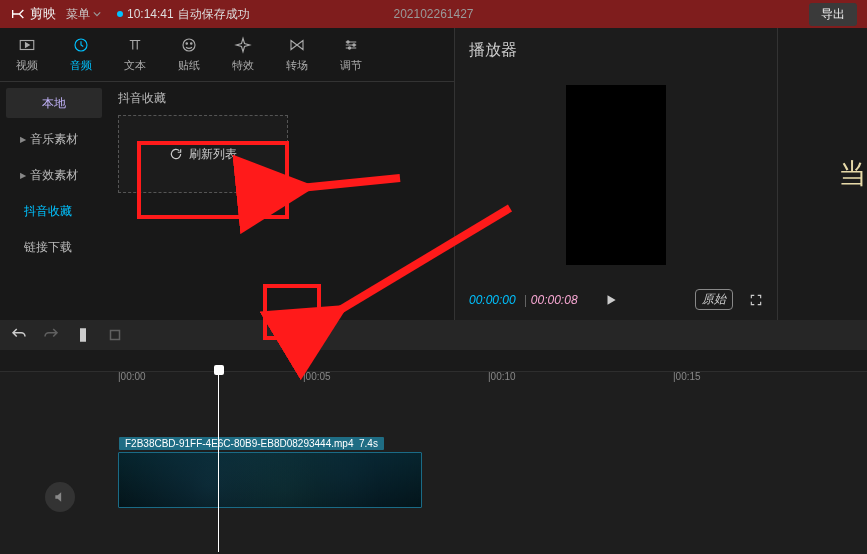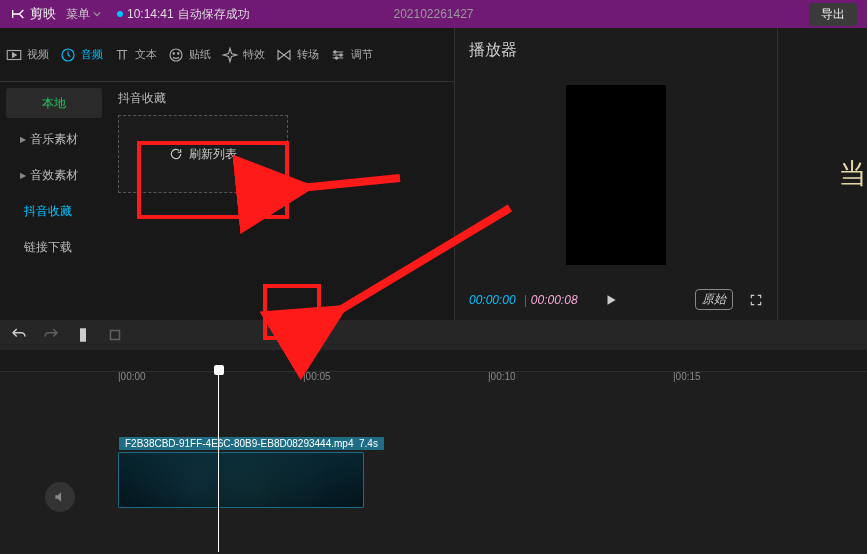--- a/index.html
+++ b/index.html
@@ -7,21 +7,21 @@
     width: 867px; height: 554px;
     background: #1a1a1a;
     font-family: "Microsoft YaHei", sans-serif;
     color: #ccc;
     font-size: 12px;
     overflow: hidden;
   }
   
   .topbar {
     height: 28px;
-    background: #701a75;
+    background: #7f1d1d;
     display: flex;
     align-items: center;
     padding: 0 10px;
     gap: 10px;
     justify-content: flex-end;
   }
   .logo { display:flex; align-items:center; gap:4px; font-size:13px; color:#eee; }
   .logo-icon { width:16px; height:16px; }
   .menu-dd { color:#ccc; display:flex; align-items:center; gap:3px; cursor:pointer; }
   .autosave { color:#ddd; display:flex; align-items:center; gap:4px; margin-left:6px;}
@@ -51,21 +51,21 @@
   .cat-tabs {
     display:flex;
     height:54px;
     align-items:center;
     border-bottom:1px solid #333;
   }
   .cat-tab {
     flex:0 0 auto;
     width:54px;
     display:flex;
-    flex-direction:row;
+    flex-direction:column;
     align-items:center;
     justify-content:center;
     gap:4px;
     color:#aaa;
     cursor:pointer;
     font-size:11px;
   }
   .cat-tab.active { color:#00c2ff; }
   .cat-ico { width:18px; height:18px; }
   .left-body { flex:1; display:flex; }
@@ -77,21 +77,21 @@
     gap:6px;
   }
   .sub-item {
     height:30px;
     background:#2a2a2a;
     display:flex;
     align-items:center;
     justify-content:center;
     gap:4px;
     border-radius:2px;
-    color:#22c55e;
+    color:#c4b5fd;
     cursor:pointer;
     font-size:12px;
   }
   .sub-item.plain { background:transparent; justify-content:flex-start; padding-left:14px; color:#bbb; }
   .sub-item.active { color:#00c2ff; background:transparent; }
   .sub-item .tri { font-size:8px; color:#888; }
   .content-area {
     flex:1;
     padding:8px 12px 8px 4px;
     position:relative;
@@ -422,21 +422,21 @@
     <div class="tl-body">
       <div class="head-col">
         <div class="mute-btn">
           <svg width="14" height="14" viewBox="0 0 24 24" fill="#888">
               <path d="M4 9 H8 L14 4 V20 L8 15 H4 Z"></path>
             </svg>
         </div>
       </div>
       <div class="tracks">
         <div class="playhead"></div>
-        <div class="clip" style="left:18px; width:246px;">
+        <div class="clip" style="left:18px; width:304px;">
           <div class="clip-bg"></div>
           <div class="clip-label">
             <span>F2B38CBD-91FF-4E6C-80B9-EB8D08293444.mp4</span>&nbsp;&nbsp;<span>7.4s</span>
           </div>
         </div>
       </div>
     </div>
   </div>
 
 </div>

